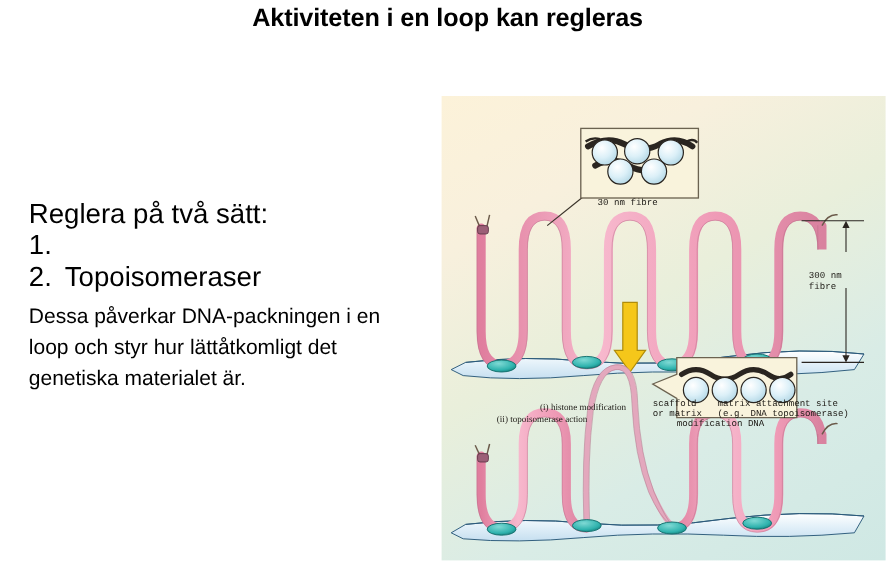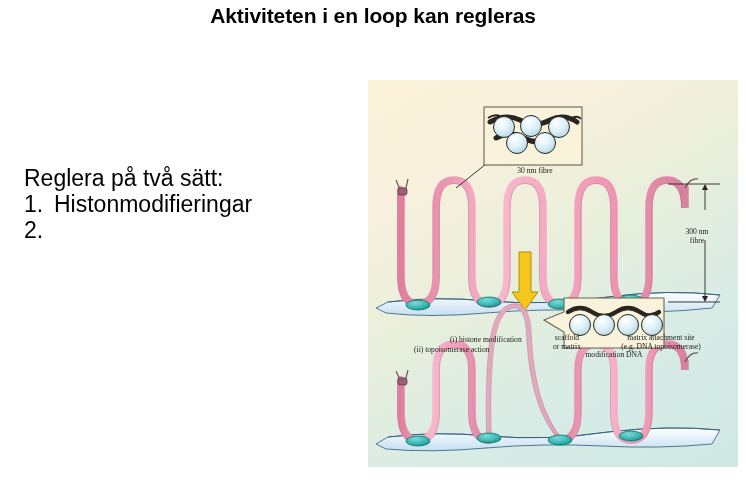--- a/index.html
+++ b/index.html
@@ -35,42 +35,43 @@
     position:absolute;left:368px;top:80px;width:370px;height:387px;
     background:linear-gradient(150deg,#fcf2d9 0%,#f8f0dd 22%,#e9efdb 45%,#d9ece6 70%,#cfe8e4 100%);
     overflow:hidden;
   }
   .figure svg{display:block;width:370px;height:387px;}
   .fig-label{
     position:absolute;
     font-family:"Liberation Serif",serif;
     font-size:7.6px;color:#1d1a15;line-height:9px;white-space:nowrap;
   }
-  .fig-label.center{text-align:center;}
+  .fig-label.center{text-align:left;font-family:Liberation Mono, monospace;}
 </style>
 </head>
 <body>
 
 <div class="slide">
 
   <div class="slide-title">Aktiviteten i en loop kan regleras</div>
 
   <div class="body-text">
     <div class="lead">Reglera på två sätt:</div>
     <ol class="numbered">
       <li>
         <span class="num">1.</span>
-        <span>Histonmodifieringar</span>
       </li>
       <li>
         <span class="num">2.</span>
+        <span>Topoisomeraser</span>
       </li>
     </ol>
   </div>
 
+  <div class="para2">Dessa påverkar DNA-packningen i en loop och styr hur lättåtkomligt det genetiska materialet är.</div>
 
   <div class="figure">
 
     <svg viewBox="0 0 370 387" xmlns="http://www.w3.org/2000/svg">
       <defs>
         <linearGradient id="pinkGrad" x1="0" y1="0" x2="1" y2="0">
           <stop offset="0%" stop-color="#e07e9e"></stop>
           <stop offset="35%" stop-color="#f7b8cd"></stop>
           <stop offset="70%" stop-color="#ef9ab6"></stop>
           <stop offset="100%" stop-color="#d9829f"></stop>

